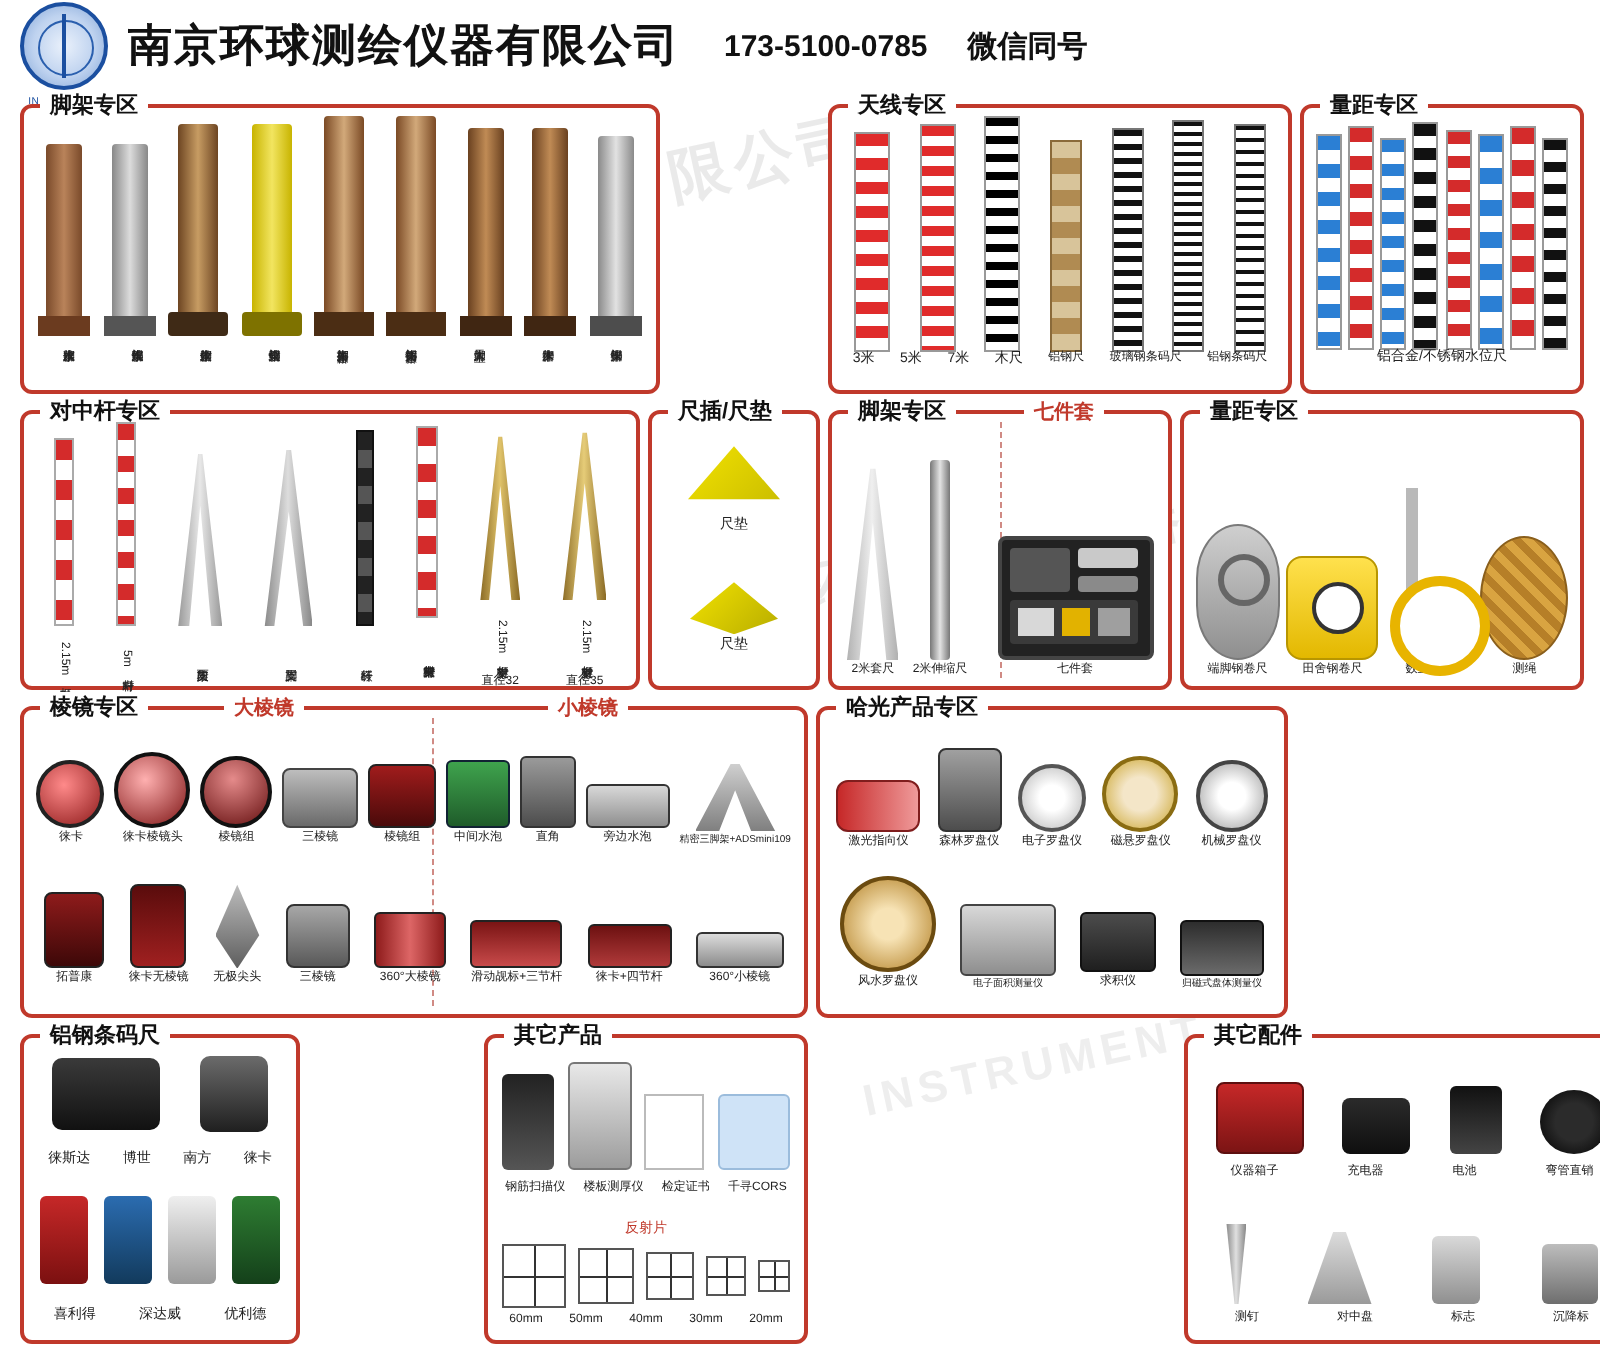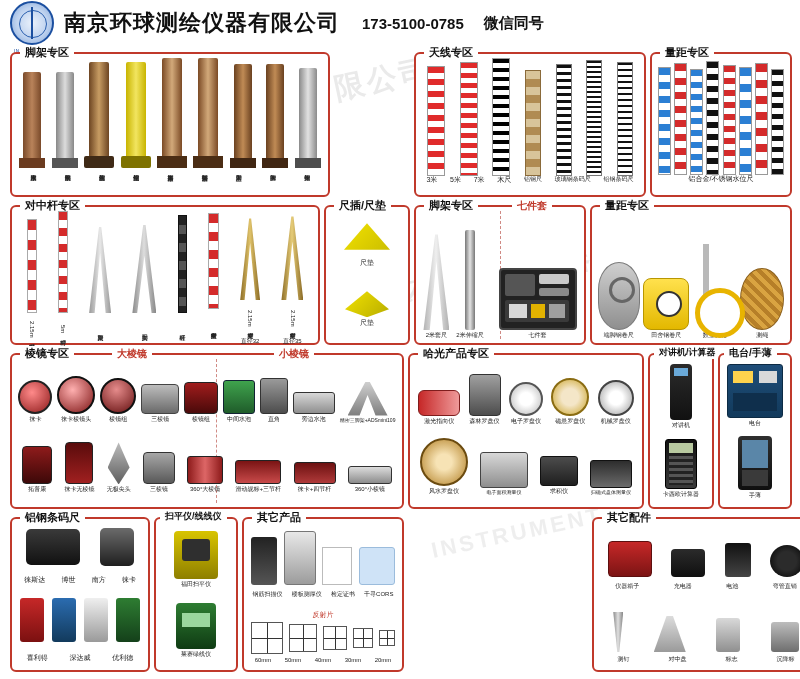--- a/index.html
+++ b/index.html
@@ -481,63 +481,21 @@
             <div class="lbl sm">求积仪</div>
           </div>
         <div class="item">
             <div style="width:40px;height:26px;background:linear-gradient(180deg,#2d2d2d,#6a6a6a);border-radius:3px;border:1px solid #111;"></div>
             <div class="lbl sm" style="font-size:5px;">归磁式盘体测量仪</div>
           </div>
       </div>
     </div>
   </div>
 
-  <div class="panel" style="left:648px;top:353px;width:66px;height:156px;">
-    <div class="panel-title" style="font-size:9px;left:4px;">对讲机/计算器</div>
-    <div class="panel-inner">
-      <div style="flex:1;display:flex;flex-direction:column;align-items:center;justify-content:space-around;">
-        <div class="item">
-          <div style="width:22px;height:56px;background:linear-gradient(180deg,#2b2b2b,#111);border-radius:4px;position:relative;">
-            <div style="position:absolute;left:4px;top:4px;width:14px;height:8px;background:#6aa9d8;"></div>
-          </div>
-          <div class="lbl sm">对讲机</div>
-        </div>
-        <div class="item">
-          <div style="width:30px;height:48px;background:linear-gradient(180deg,#111,#3a3a3a);border-radius:3px;position:relative;border:1px solid #000;">
-            <div style="position:absolute;left:3px;top:3px;right:3px;height:10px;background:#b8c9a0;"></div>
-            <div style="position:absolute;left:3px;top:16px;right:3px;bottom:3px;background:repeating-linear-gradient(180deg,#555 0 3px,#222 3px 6px);"></div>
-          </div>
-          <div class="lbl sm">卡西欧计算器</div>
-        </div>
-      </div>
-    </div>
-  </div>
-
-  <div class="panel" style="left:718px;top:353px;width:74px;height:156px;">
-    <div class="panel-title" style="font-size:10px;left:4px;">电台/手薄</div>
-    <div class="panel-inner">
-      <div style="flex:1;display:flex;flex-direction:column;align-items:center;justify-content:space-around;">
-        <div class="item">
-          <div style="width:54px;height:52px;background:linear-gradient(180deg,#1f4e79,#123a5c);border:1px solid #0d2b44;border-radius:3px;position:relative;">
-            <div style="position:absolute;left:5px;top:6px;width:20px;height:12px;background:#ffd34d;"></div>
-            <div style="position:absolute;right:5px;top:6px;width:18px;height:12px;background:#d9d9d9;"></div>
-            <div style="position:absolute;left:5px;bottom:6px;right:5px;height:18px;background:#0f2f4c;"></div>
-          </div>
-          <div class="lbl sm">电台</div>
-        </div>
-        <div class="item">
-          <div style="width:34px;height:54px;background:linear-gradient(180deg,#2f2f2f,#0f0f0f);border-radius:4px;position:relative;">
-            <div style="position:absolute;left:4px;top:4px;right:4px;height:28px;background:#5a86a8;"></div>
-            <div style="position:absolute;left:4px;bottom:4px;right:4px;height:16px;background:#3a3a3a;"></div>
-          </div>
-          <div class="lbl sm">手薄</div>
-        </div>
-      </div>
-    </div>
-  </div>
+
 
   <div class="panel" style="left:10px;top:517px;width:140px;height:155px;">
     <div class="panel-title">铝钢条码尺</div>
     <div class="panel-inner">
       <div style="flex:0 0 48px;display:flex;align-items:center;justify-content:space-around;">
         <div class="item">
             <div style="width:54px;height:36px;background:linear-gradient(180deg,#3a3a3a,#111);border-radius:5px;"></div>
           </div>
         <div class="item">
             <div style="width:34px;height:38px;background:linear-gradient(180deg,#6b6b6b,#1f1f1f);border-radius:5px;"></div>
@@ -564,39 +522,20 @@
           </div>
       </div>
       <div style="flex:0 0 16px;display:flex;align-items:center;justify-content:space-around;">
         <div class="cap">喜利得</div>
         <div class="cap">深达威</div>
         <div class="cap">优利德</div>
       </div>
     </div>
   </div>
 
-  <div class="panel" style="left:154px;top:517px;width:84px;height:155px;">
-    <div class="panel-title" style="font-size:9px;left:4px;">扫平仪/线线仪</div>
-    <div class="panel-inner">
-      <div style="flex:1;display:flex;flex-direction:column;align-items:center;justify-content:space-around;">
-        <div class="item">
-          <div style="width:44px;height:48px;background:linear-gradient(180deg,#d8c400,#8e7f00);border-radius:4px;position:relative;">
-            <div style="position:absolute;left:8px;top:8px;width:28px;height:22px;background:#2f2f2f;border-radius:3px;"></div>
-          </div>
-          <div class="lbl sm">福田扫平仪</div>
-        </div>
-        <div class="item">
-          <div style="width:40px;height:46px;background:linear-gradient(180deg,#2e7d32,#0f3b13);border-radius:4px;position:relative;">
-            <div style="position:absolute;left:6px;top:10px;width:28px;height:14px;background:#9bd79e;"></div>
-          </div>
-          <div class="lbl sm">莱赛绿线仪</div>
-        </div>
-      </div>
-    </div>
-  </div>
 
   <div class="panel" style="left:242px;top:517px;width:162px;height:155px;">
     <div class="panel-title">其它产品</div>
     <div class="panel-inner">
       <div style="flex:0 0 62px;display:flex;align-items:flex-end;justify-content:space-around;">
         <div class="item">
             <div style="width:26px;height:48px;background:linear-gradient(180deg,#222,#555);border-radius:3px;"></div>
           </div>
         <div class="item">
             <div style="width:30px;height:52px;background:linear-gradient(180deg,#e8e8e8,#9c9c9c);border:1px solid #777;border-radius:3px;"></div>

